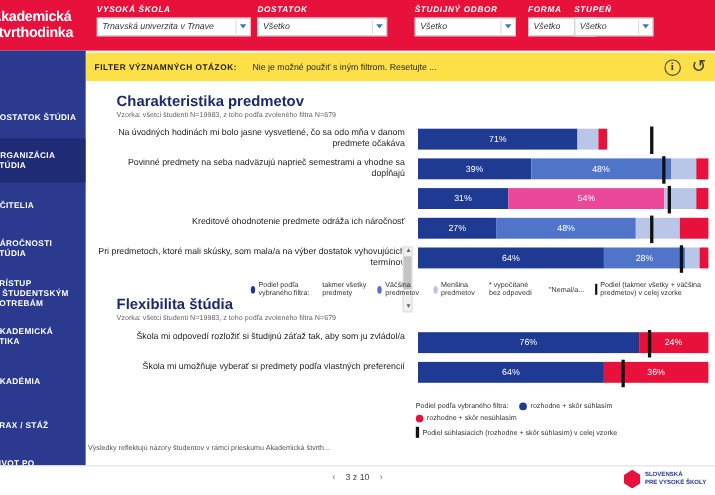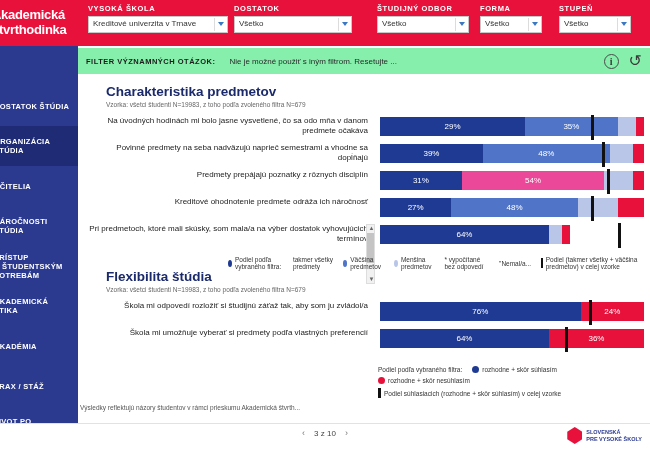--- a/index.html
+++ b/index.html
@@ -19,21 +19,21 @@
   }
   .brand {
     position:absolute; left:0; top:0; width:85px; height:46px;
     color:#fff; font-weight:bold; font-size:13px; line-height:15px;
     padding:7px 0 0 0; letter-spacing:-0.3px;
     overflow:hidden;
   }
   .brand .l1 { display:block; margin-left:-8px;}
   .brand .l2 { display:block; margin-left:-8px;}
 
-  .filter-group { position:absolute; top:4px; }
+  .filter-group { position:absolute; top:4px;font-style:italic; }
   .filter-label {
     color:#ffffff; font-size:7.5px; font-weight:bold; letter-spacing:0.6px;
     margin-bottom:3px; white-space:nowrap;
   }
   .filter-select {
     background:#fff; border:1px solid #c8c8c8; height:17px;
     font-size:8px; color:#333; padding:2px 14px 2px 4px;
     position:relative; white-space:nowrap; overflow:hidden;
     text-overflow:ellipsis;
   }
@@ -45,40 +45,40 @@
   .filter-select .sep { position:absolute; right:12px; top:1px; bottom:1px; width:1px; background:#dcdcdc;}
 
   #fg-vs { left:88px; width:140px;}
   #fg-vs .filter-select { width:140px; }
   #fg-fak { left:234px; width:118px;}
   #fg-fak .filter-select { width:118px; }
   #fg-odbor { left:377px; width:92px;}
   #fg-odbor .filter-select { width:92px; }
   #fg-forma { left:480px; width:62px;}
   #fg-forma .filter-select { width:62px; }
-  #fg-stupen { left:559px; width:72px;}
+  #fg-stupen { left:522px; width:72px;}
   #fg-stupen .filter-select { width:72px; }
 
   
   .sidebar {
     position:absolute; left:0; top:46px; width:78px; height:404px;
     background:#2b3a8f;
   }
   .side-item {
     color:#ffffff; font-size:7.5px; font-weight:bold; letter-spacing:0.3px;
     padding:0 4px; height:40px; display:flex; align-items:center;
     line-height:9px; white-space:pre-line; overflow:hidden;
     margin-left:-10px;
   }
   .side-item.active { background:#1f2c75; }
 
   
   .yellowbar {
     position:absolute; left:78px; top:48px; width:572px; height:26px;
-    background:#86efac; display:flex; align-items:center;
+    background:#fde047; display:flex; align-items:center;
   }
   .yellowbar .yl-label {
     font-size:7.5px; font-weight:bold; color:#1b1b1b; letter-spacing:0.5px;
     margin-left:8px; white-space:nowrap;
   }
   .yellowbar .yl-text {
     font-size:8px; color:#2a2a2a; margin-left:14px; white-space:nowrap;
     overflow:hidden; text-overflow:ellipsis; flex:1;
   }
   .icon-circle {
@@ -158,21 +158,21 @@
 
 <div class="topbar">
   <div class="brand">
     <span class="l1">Akademická</span>
     <span class="l2">štvrthodinka</span>
   </div>
 
   <div class="filter-group" id="fg-vs">
     <div class="filter-label">VYSOKÁ ŠKOLA</div>
     <div class="filter-select">
-      <span>Kreditové univerzita v Trnave</span>
+      <span>Trnavská univerzita v Trnave</span>
       <span class="sep"></span>
       <span class="caret"></span>
     </div>
   </div>
 
   <div class="filter-group" id="fg-fak">
     <div class="filter-label">DOSTATOK</div>
     <div class="filter-select">
       <span>Všetko</span>
       <span class="sep"></span>
@@ -232,39 +232,37 @@
 </div>
 
 <div class="content">
 
   <div class="sec-title">Charakteristika predmetov</div>
   <div class="sec-sub">Vzorka: všetci študenti N=19983, z toho podľa zvoleného filtra N=679</div>
   <div id="chart0">
       <div class="chartrow">
         <div class="qlabel">Na úvodných hodinách mi bolo jasne vysvetlené, čo sa odo mňa v danom predmete očakáva</div>
         <div class="bars">
-          <div class="seg s1" style="width: 55%; background: rgb(31, 58, 147);">29%</div>
-          <div class="seg s2" style="width: 35%; background: rgb(79, 116, 200);">35%</div>
+          <div class="seg s1" style="width: 55%; background: rgb(31, 58, 147);">71%</div>
           <div class="seg s3" style="width: 7%; background: rgb(185, 198, 232);"></div>
           <div class="seg s4" style="width: 3%; background: rgb(232, 17, 60);"></div>
         </div>
         <div class="marker" style="left: 513.2px; top: 1px;"></div>
       </div>
       <div class="chartrow">
         <div class="qlabel">Povinné predmety na seba nadväzujú naprieč semestrami a vhodne sa dopĺňajú</div>
         <div class="bars">
           <div class="seg s1" style="width: 39%; background: rgb(31, 58, 147);">39%</div>
           <div class="seg s2" style="width: 48%; background: rgb(79, 116, 200);">48%</div>
           <div class="seg s3" style="width: 9%; background: rgb(185, 198, 232);"></div>
           <div class="seg s4" style="width: 4%; background: rgb(232, 17, 60);"></div>
         </div>
         <div class="marker" style="left: 523.76px; top: 1px;"></div>
       </div>
       <div class="chartrow">
-        <div class="qlabel">Predmety prepájajú poznatky z rôznych disciplín</div>
         <div class="bars">
           <div class="seg s1" style="width: 31%; background: rgb(31, 58, 147);">31%</div>
           <div class="seg s2" style="width: 54%; background: #ec4899;">54%</div>
           <div class="seg s3" style="width: 11%; background: rgb(185, 198, 232);"></div>
           <div class="seg s4" style="width: 4%; background: rgb(232, 17, 60);"></div>
         </div>
         <div class="marker" style="left: 529.04px; top: 1px;"></div>
       </div>
       <div class="chartrow">
         <div class="qlabel">Kreditové ohodnotenie predmete odráža ich náročnosť</div>
@@ -273,20 +271,21 @@
           <div class="seg s2" style="width: 48%; background: rgb(79, 116, 200);">48%</div>
           <div class="seg s3" style="width: 15%; background: rgb(185, 198, 232);"></div>
           <div class="seg s4" style="width: 10%; background: rgb(232, 17, 60);"></div>
         </div>
         <div class="marker" style="left: 513.2px; top: 1px;"></div>
       </div>
       <div class="chartrow">
         <div class="qlabel">Pri predmetoch, ktoré mali skúsky, som mala/a na výber dostatok vyhovujúcich termínov</div>
         <div class="bars">
           <div class="seg s1" style="width: 64%; background: rgb(31, 58, 147);">64%</div>
+          <div class="seg s2" style="width: 28%; background: rgb(79, 116, 200);">28%</div>
           <div class="seg s3" style="width: 5%; background: rgb(185, 198, 232);"></div>
           <div class="seg s4" style="width: 3%; background: rgb(232, 17, 60);"></div>
         </div>
         <div class="marker" style="left: 539.6px; top: 1px;"></div>
       </div>
     </div>
 
   <div class="scrollbar" id="sb0" style="left:288px; top:150px; height:60px;">
     <div class="scroll-arrow" style="top:0;">▲</div>
     <div class="scroll-thumb" style="top:8px; height:30px;"></div>

